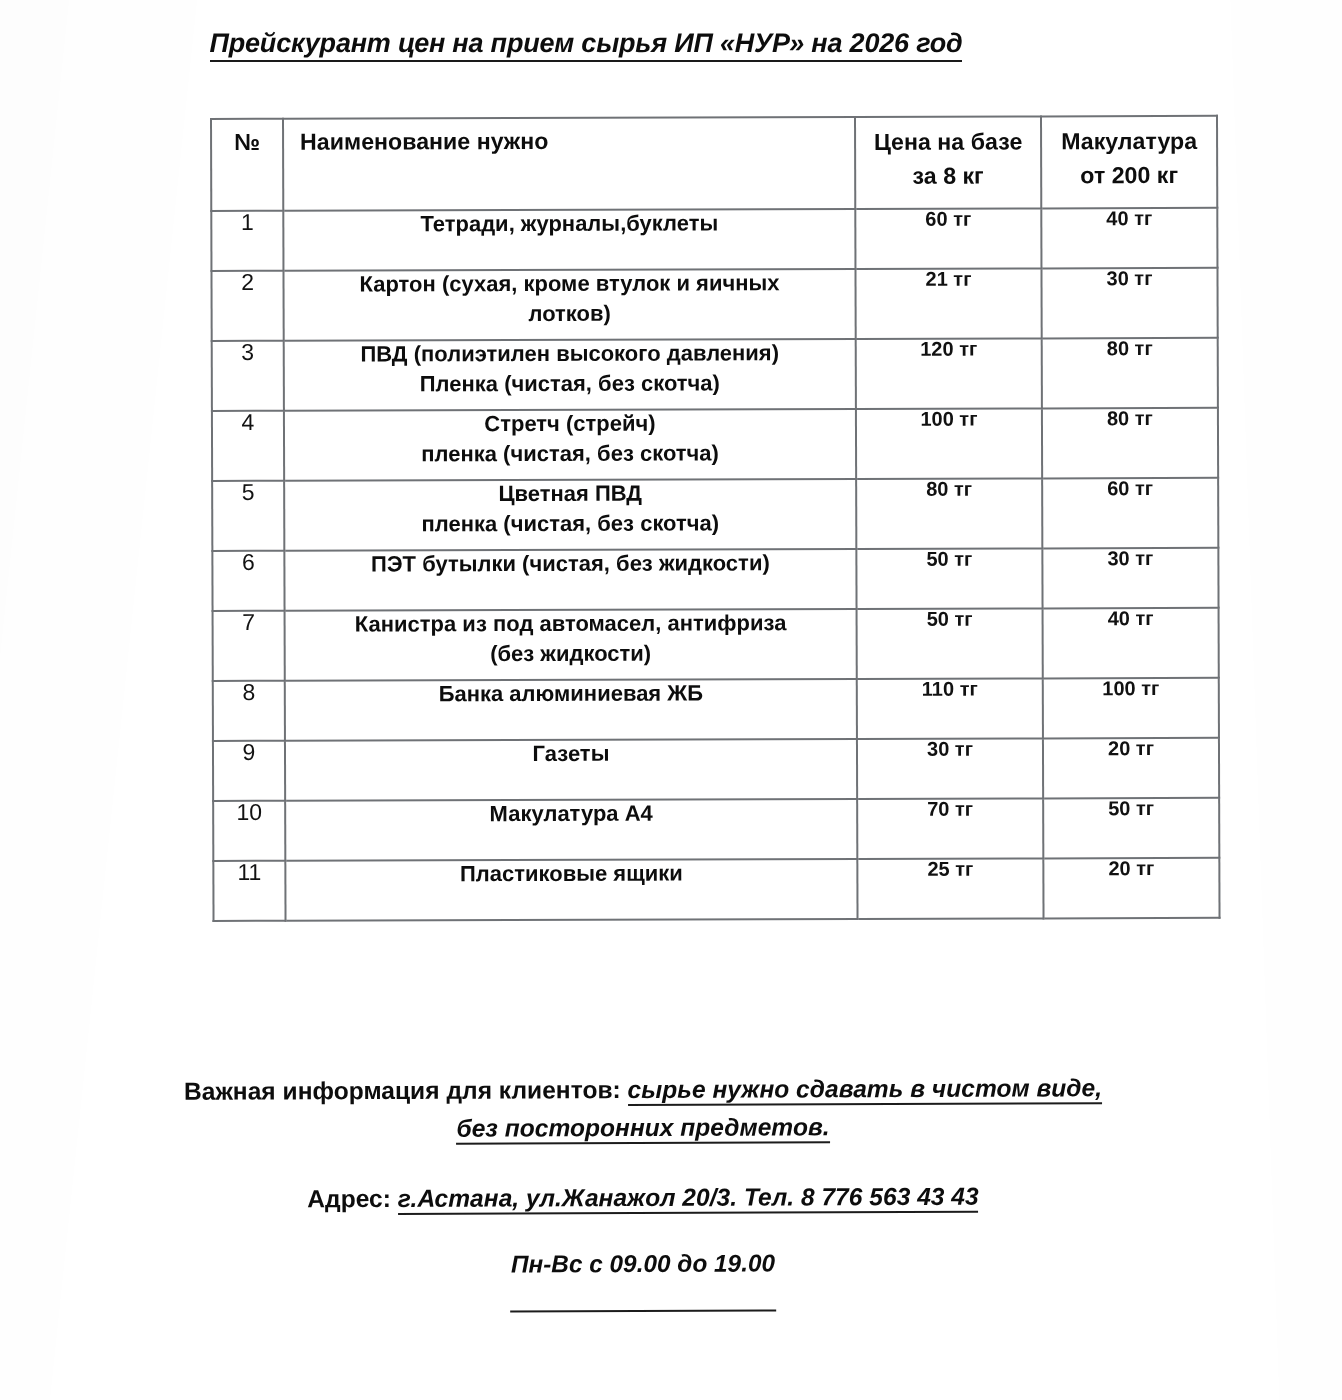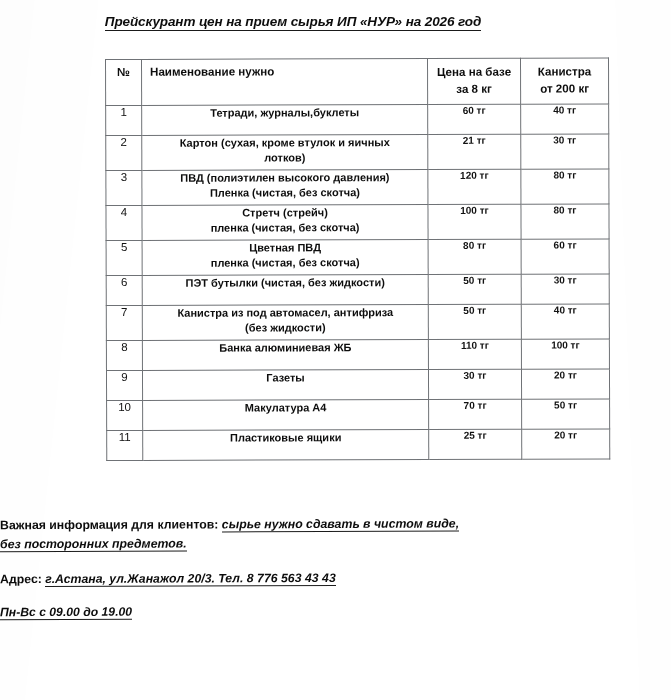--- a/index.html
+++ b/index.html
@@ -100,23 +100,23 @@
     vertical-align: middle;
   }
 
   .row-h-1 { height: 30px; }
   .row-h-2 { height: 35px; }
 
   
   .footer {
     position: absolute;
     left: 0;
-    top: 515px;
+    top: 536px;
     width: 643px;
-    text-align: left;
+    text-align: center;
   }
   .note-line {
     font-size: 12.3px;
     line-height: 1.55;
     color: #0d0d0d;
     transform: rotate(-0.22deg);
   }
   .note-label {
     font-weight: bold;
   }
@@ -142,21 +142,21 @@
   .hours-line {
     margin-top: 19px;
     font-size: 12.2px;
     font-style: italic;
     font-weight: bold;
     color: #0d0d0d;
     transform: rotate(-0.22deg);
   }
   .hours-line span {
     border-bottom: 1.3px solid #1c1c1c;
-    padding-bottom: 0px;
+    padding-bottom: 16px;
   }
 
   .scan-smudge {
     position: absolute;
     left: 0; top: 0;
     width: 671px; height: 700px;
     pointer-events: none;
     opacity: 0.035;
     background:
       linear-gradient(96deg, rgba(0,0,0,0.25) 0%, rgba(0,0,0,0) 22%),
@@ -189,21 +189,21 @@
             <div class="hdr-cellpad">Наименование нужно</div>
           </th>
           <th class="hdr-base">
             <div class="hdr-cellpad">
               <div>Цена на базе</div>
               <div>за 8 кг</div>
             </div>
           </th>
           <th class="hdr-pick">
             <div class="hdr-cellpad">
-              <div>Канистра</div>
+              <div>Макулатура</div>
               <div>от 200 кг</div>
             </div>
           </th>
         </tr>
       </thead>
       <tbody>
           <tr class="row-h-1">
             <td class="num">1</td>
             <td class="name">
               <div>Тетради, журналы,буклеты</div>

